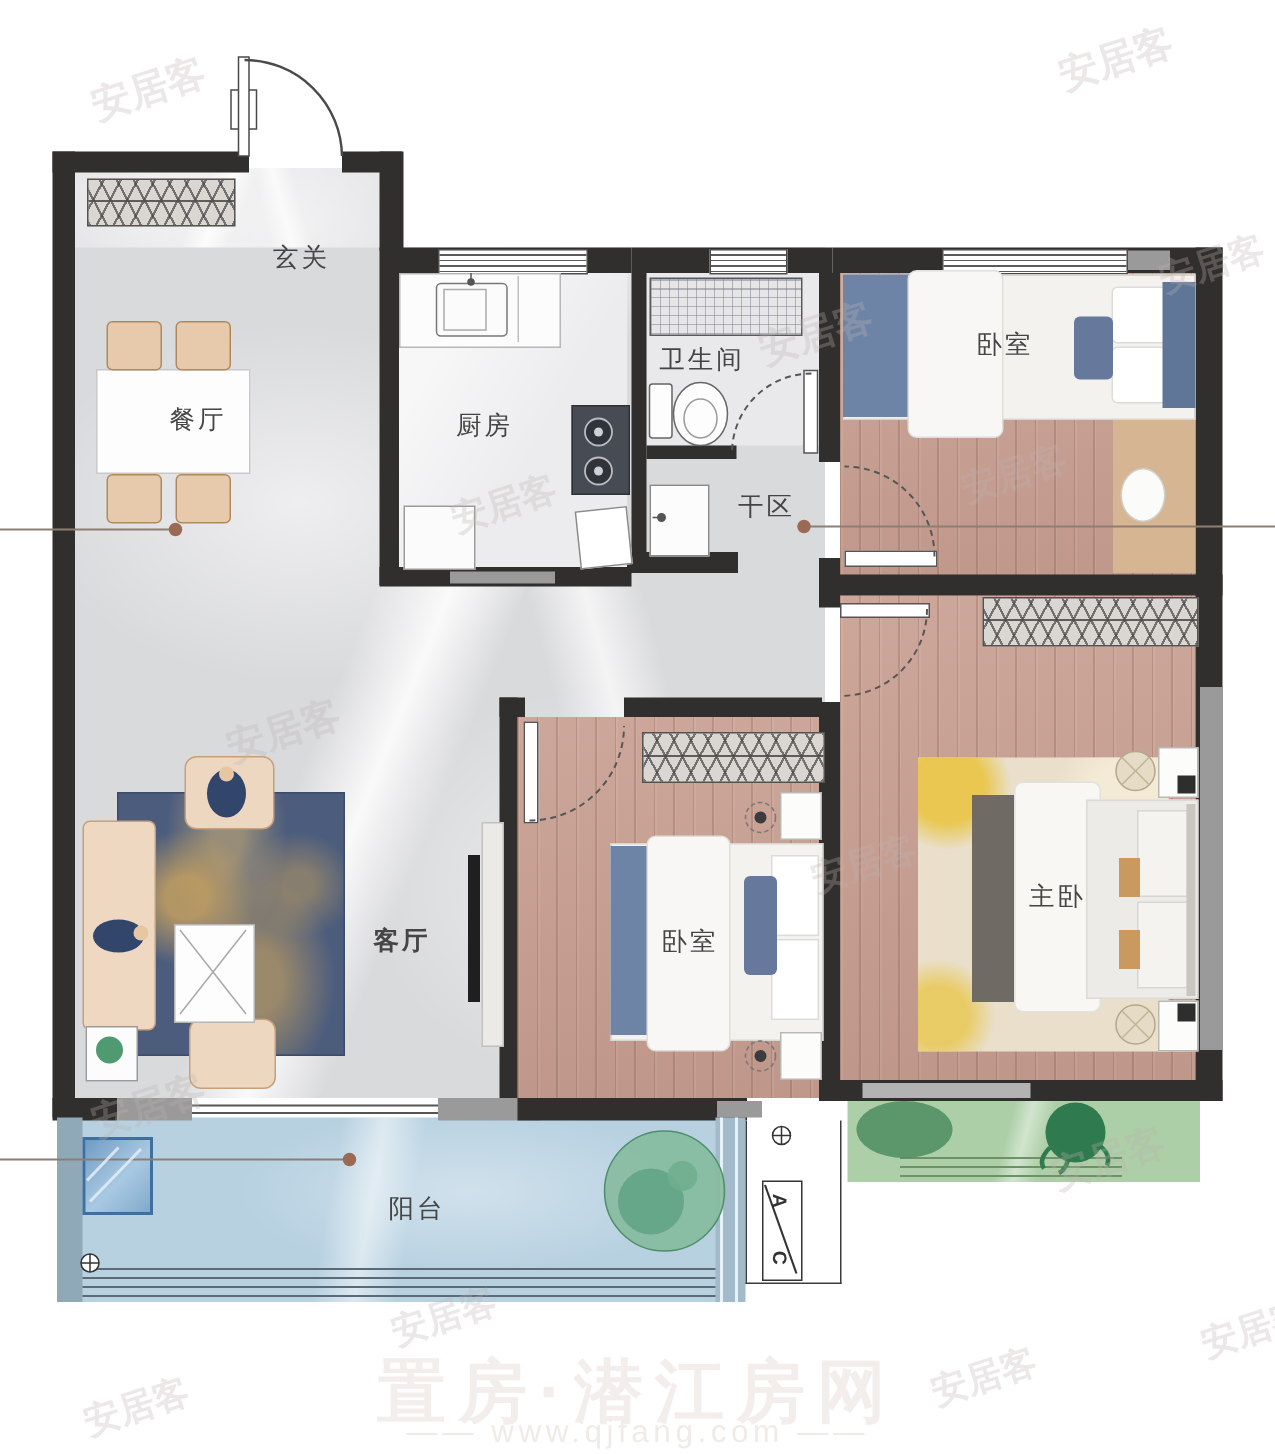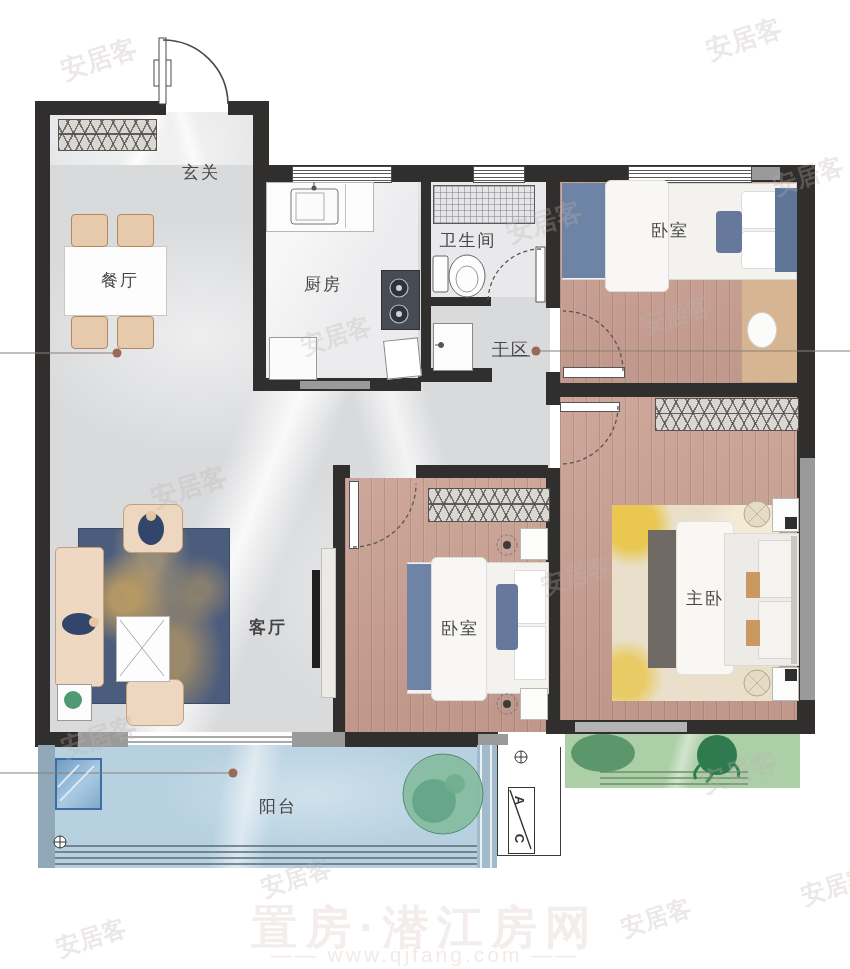--- a/index.html
+++ b/index.html
@@ -296,24 +296,24 @@
       <path d="M700 765 q-8 8 -4 14 M732 763 q9 6 6 14 M712 770 q0 9 -6 12" fill="none" stroke="#2f7a4e" stroke-width="3"></path>
     </g>
 
     <g stroke="#e8f2fa" stroke-width="2" opacity=".8">
       <line x1="60" y1="801" x2="94" y2="766"></line>
         <line x1="58" y1="787" x2="79" y2="765"></line>
     </g>
   </svg>
 
   <span class="label" style="left:201px;top:172px;">玄关</span>
-  <span class="label" style="left:120px;top:280px;">餐厅</span>
+  <span class="label" style="left:132px;top:280px;">餐厅</span>
   <span class="label" style="left:323px;top:284px;">厨房</span>
   <span class="label" style="left:468px;top:240px;">卫生间</span>
-  <span class="label" style="left:511px;top:349px;text-decoration:underline;">干区</span>
+  <span class="label" style="left:511px;top:338px;">干区</span>
   <span class="label" style="left:670px;top:230px;">卧室</span>
   <span class="label" style="left:460px;top:628px;">卧室</span>
   <span class="label" style="left:705px;top:598px;">主卧</span>
   <span class="label" style="left:268px;top:627px;font-weight:bold;">客厅</span>
   <span class="label" style="left:278px;top:806px;">阳台</span>
 
   <span class="wm" style="left:60px;top:42px;font-size:26px;">安居客</span>
   <span class="wm" style="left:705px;top:22px;font-size:26px;">安居客</span>
   <span class="wm" style="left:772px;top:160px;font-size:24px;">安居客</span>
   <span class="wm" style="left:505px;top:205px;font-size:26px;">安居客</span>

